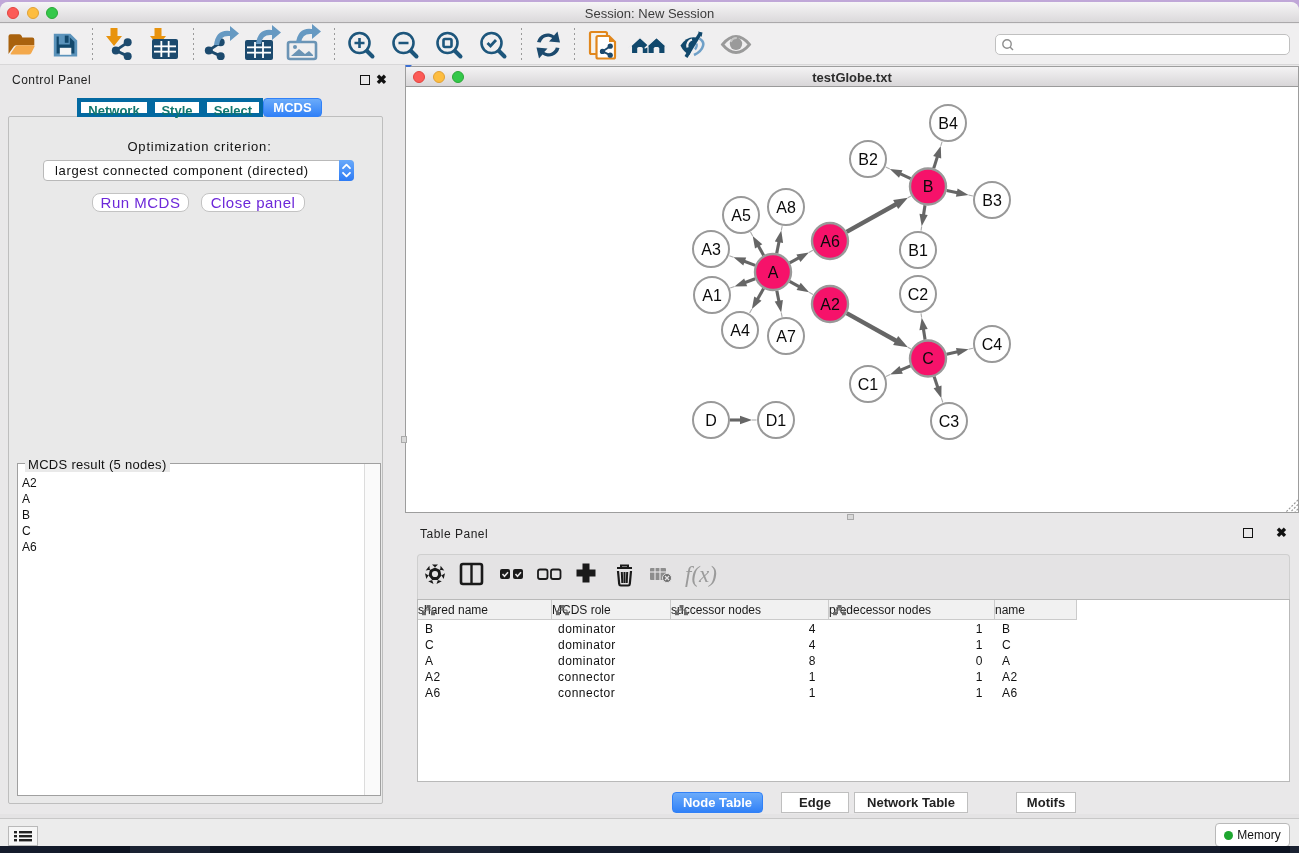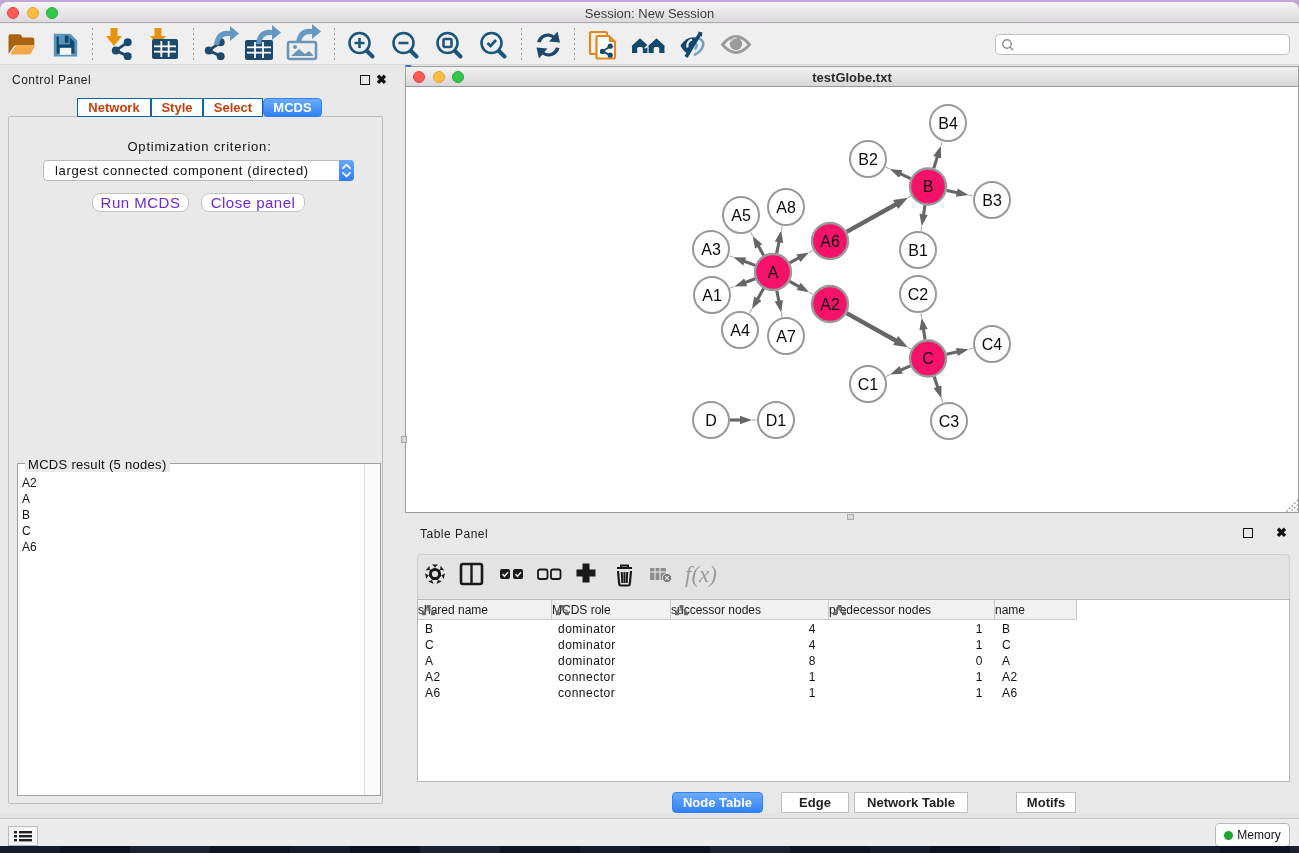--- a/index.html
+++ b/index.html
@@ -24,21 +24,21 @@
 
 #contentbg { left:0; top:63px; width:1299px; height:753px; background:#e9e8e9; }
 
 #statusbar { left:0; top:816px; width:1299px; height:30px; background:#ececec; border-top:1px solid #c8c8c8; }
 #statusbar2 { left:0; top:812px; width:1299px; height:4px; background:#e4e3e4; }
 .btn { background:#fff; border:1px solid #c3c3c3; border-radius:8px; font-size:15px; color:#6d28d9; text-align:center; letter-spacing:0.5px; }
 
 #cp-title { left:12px; top:71px; font-size:12px; color:#222; letter-spacing:0.5px; }
 .winbtn { top:73px; width:10px; height:10px; border:1.5px solid #111; }
 .winx { font-size:13px; font-weight:bold; color:#111; top:70px; }
-.tab { top:96px; height:19px; background:#fff; border:1px solid #0369a1; font-size:13px; font-weight:bold; color:#c2410c; text-align:center; line-height:18px; }
+.tab { top:96px; height:19px; background:#fff; border:4px solid #0369a1; font-size:13px; font-weight:bold; color:#0f766e; text-align:center; line-height:18px; }
 .tabsel { background:linear-gradient(#6babfa,#3181f7); color:#fff; border:1px solid #3181f7; border-radius:4px; }
 #cp-box { left:8px; top:114px; width:375px; height:688px; background:#e9e9e9; border:1px solid #bebebe; border-radius:2px; }
 #opt-label { left:0px; top:137px; width:399px; text-align:center; font-size:13px; color:#111; letter-spacing:0.8px; }
 #dropdown { left:43px; top:158px; width:311px; height:21px; background:#fff; border:1px solid #b9b9b9; border-radius:4px; font-size:13px; color:#111; line-height:19px; padding-left:11px; letter-spacing:0.65px; }
 #dd-step { left:339px; top:158px; width:15px; height:21px; border-radius:0 4px 4px 0; background:linear-gradient(#68a9fa,#2d7bf5); }
 #btn-run { left:92px; top:191px; width:97px; height:19px; line-height:17px; }
 #btn-close { left:201px; top:191px; width:104px; height:19px; line-height:17px; }
 #mcds-box { left:17px; top:461px; width:364px; height:333px; background:#fff; border:1px solid #a0a0a0; }
 #mcds-legend { left:25px; top:455px; background:#e9e9e9; padding:0 3px; font-size:13px; color:#111; letter-spacing:0.3px; }
 #mcds-scroll { left:364px; top:462px; width:16px; height:331px; background:#fafafa; border-left:1px solid #dcdcdc; }

